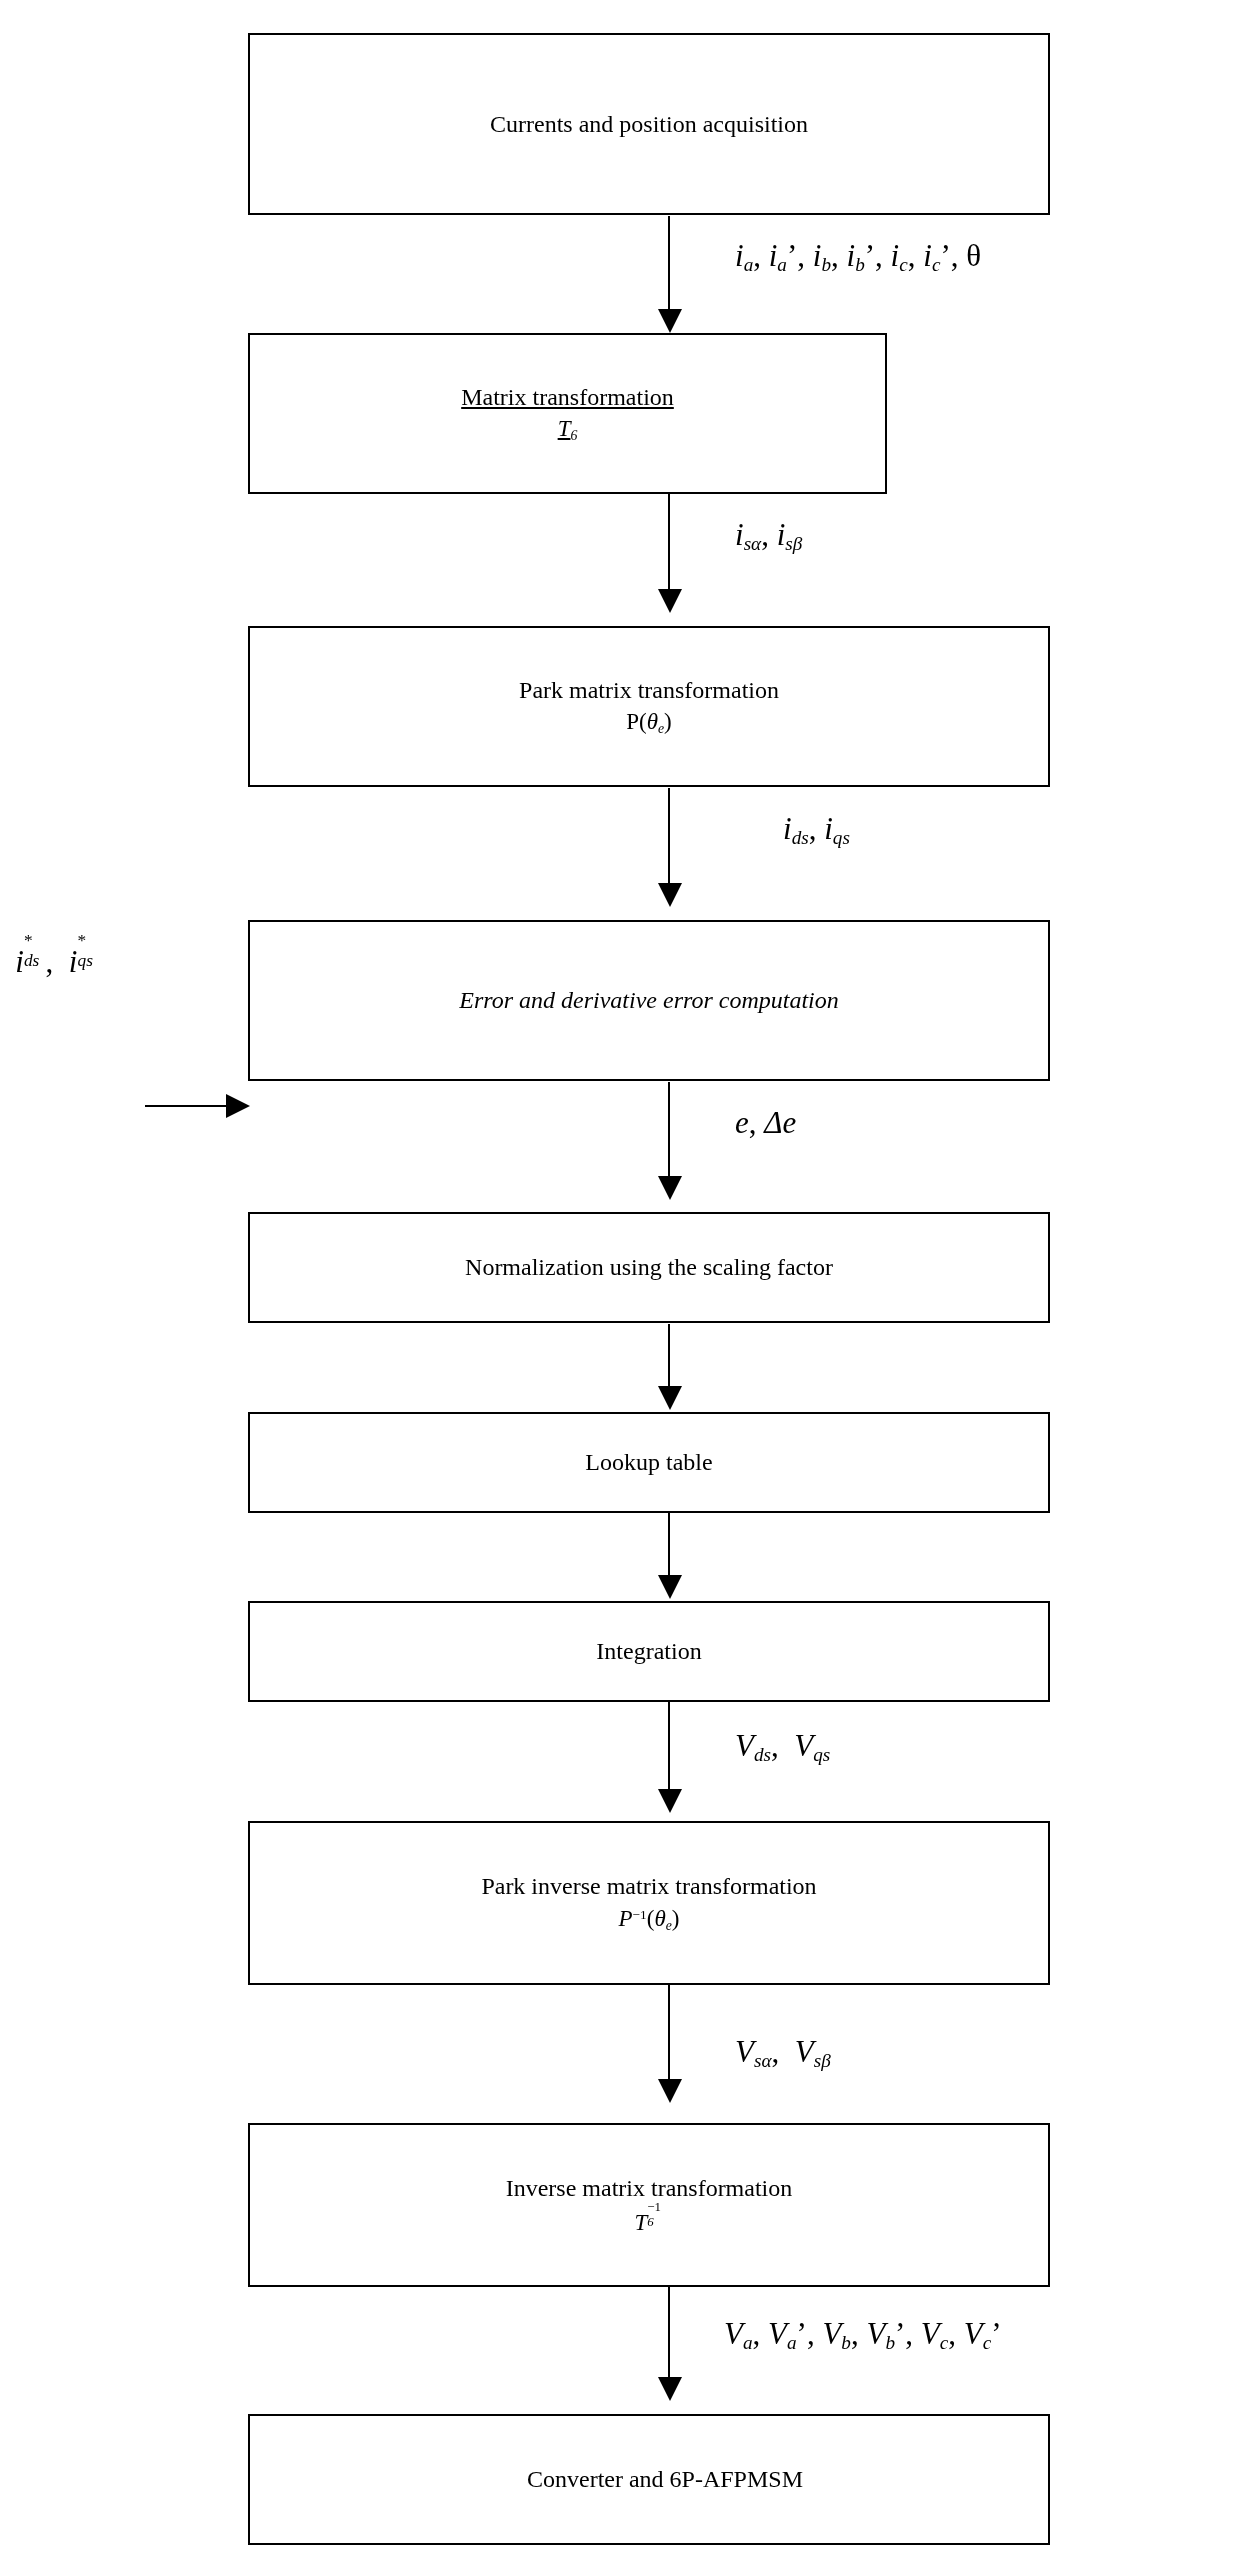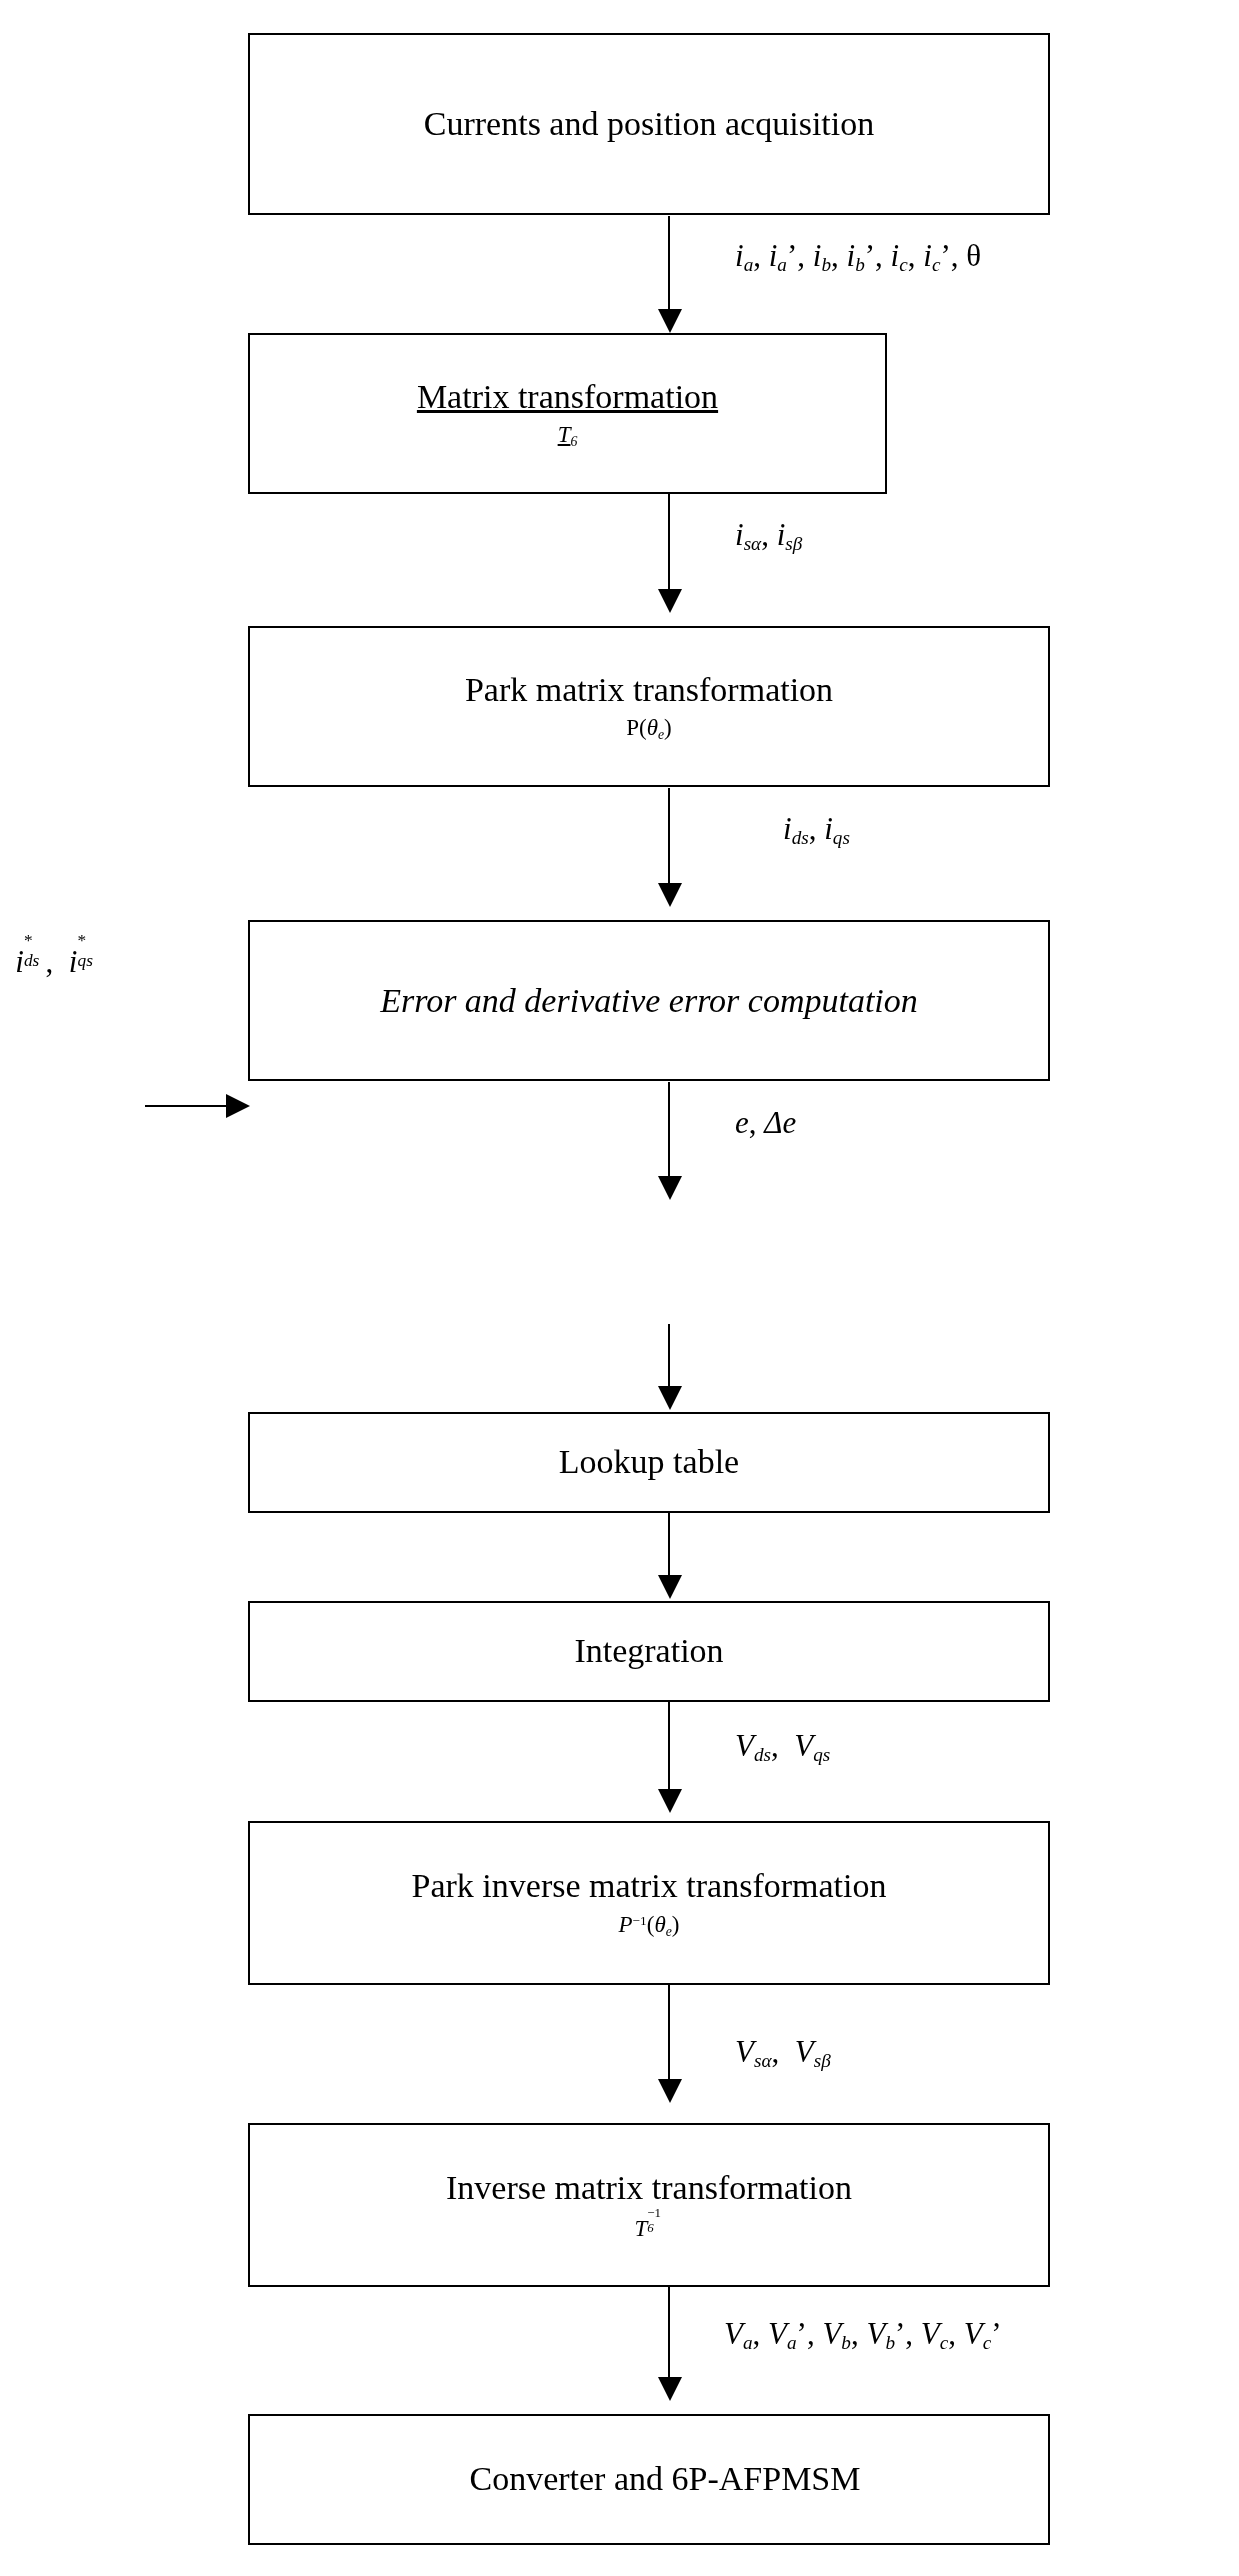--- a/index.html
+++ b/index.html
@@ -28,21 +28,21 @@
     background: #ffffff;
     border: 2.1px solid #000000;
     display: flex;
     flex-direction: column;
     align-items: center;
     justify-content: center;
     text-align: center;
     line-height: 1.18;
   }
   .node .line1 {
-    font-size: 34px;
+    font-size: 24px;
     white-space: nowrap;
   }
   .node .line2 {
     font-size: 23px;
     white-space: nowrap;
     margin-top: 4.2px;
   }
   .node.italic .line1 {
     font-style: italic;
   }
@@ -172,20 +172,23 @@
   </div>
   <div class="hline" style="left:145px; top:1105px; width:82px;"></div>
   <div class="arrowhead-right" style="left:226px; top:1094px;"></div>
 
   <div class="vline" style="left:668px; top:1082px; height:102px;"></div>
   <div class="arrowhead-down" style="left:658px; top:1176px;"></div>
   <div class="edge-label" style="left:735px; top:1107px;">
     <span class="mi">e</span><span class="mup">,&nbsp;</span><span class="mi">Δe</span>
   </div>
 
+  <div class="node" style="left:248px; top:1212px; width:802px; height:111px;">
+    <span class="line1">Normalization using the scaling factor</span>
+  </div>
 
   <div class="vline" style="left:668px; top:1324px; height:70px;"></div>
   <div class="arrowhead-down" style="left:658px; top:1386px;"></div>
 
   <div class="node" style="left:248px; top:1412px; width:802px; height:101px;">
     <span class="line1">Lookup table</span>
   </div>
 
   <div class="vline" style="left:668px; top:1512px; height:70px;"></div>
   <div class="arrowhead-down" style="left:658px; top:1575px;"></div>

